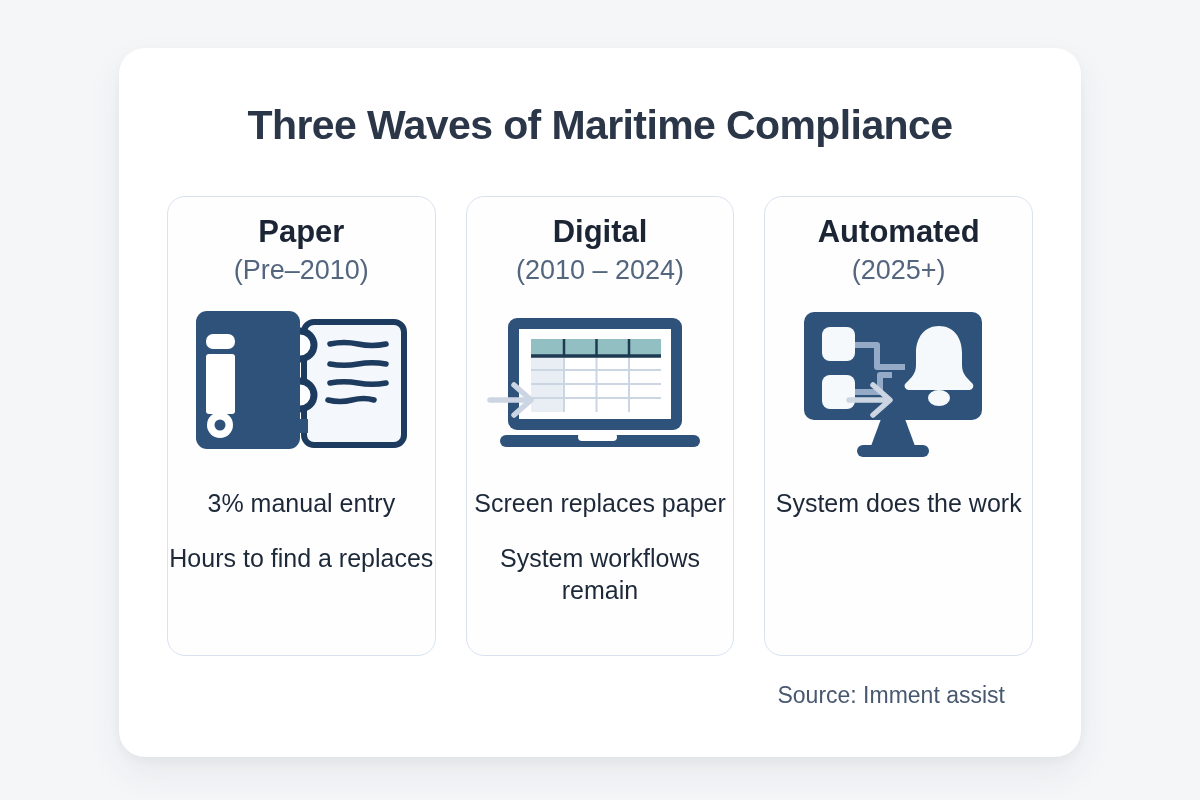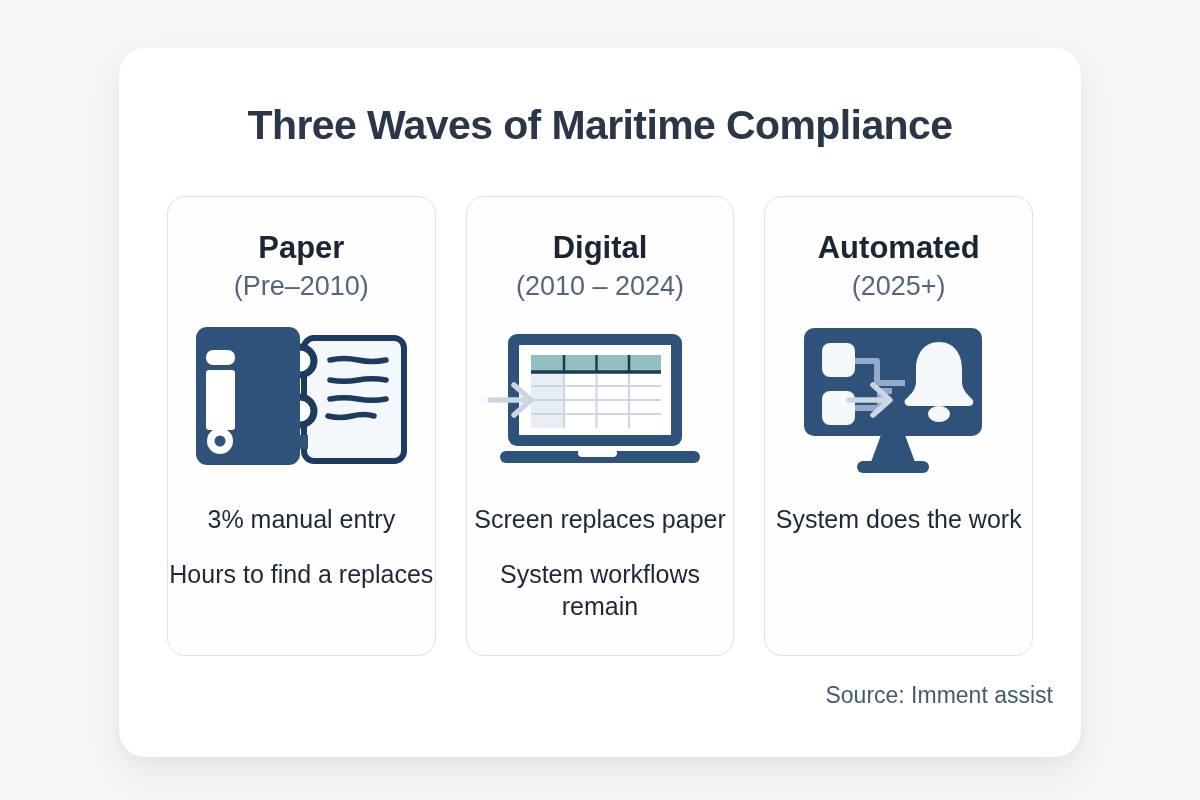--- a/index.html
+++ b/index.html
@@ -35,35 +35,35 @@
     height: 460px;
   }
   .card {
     flex: 1 1 0;
     background: #fefeff;
     border: 1.5px solid #d9e2ef;
     border-radius: 18px;
     display: flex;
     flex-direction: column;
     align-items: center;
-    padding-top: 34px;
+    padding-top: 18px;
     text-align: center;
   }
   .card-title { font-size: 31px; font-weight: 700; color: #1b2534; line-height: 1.1; }
   .card-period { margin-top: 7px; font-size: 27px; color: #54667e; line-height: 1.1; }
   .card-icon { margin-top: 22px; height: 152px; display: flex; align-items: center; justify-content: center; }
   .card-line { margin-top: 27px; font-size: 25px; color: #1d2838; line-height: 1.28; }
   .card-line + .card-line { margin-top: 23px; }
   .card-line.narrow { max-width: 235px; }
   .flow-arrow { position: absolute; top: 182px; width: 56px; height: 44px; }
   .flow-arrow.a1 { left: 368px; }
   .flow-arrow.a2 { left: 727px; }
   .source-row {
     margin-top: 26px;
-    padding-right: 28px;
+    padding-right: 76px;
     text-align: right;
     font-size: 23px;
     color: #47586f;
   }
 </style>
 </head>
 <body>
 
 <div class="container">
 

